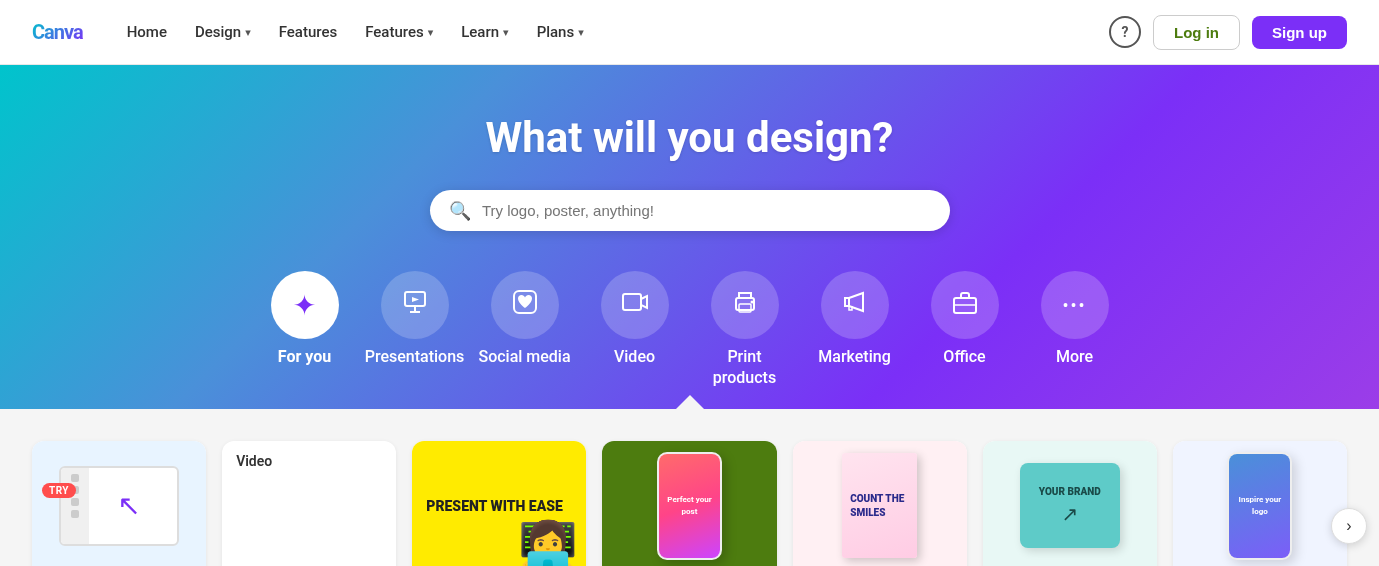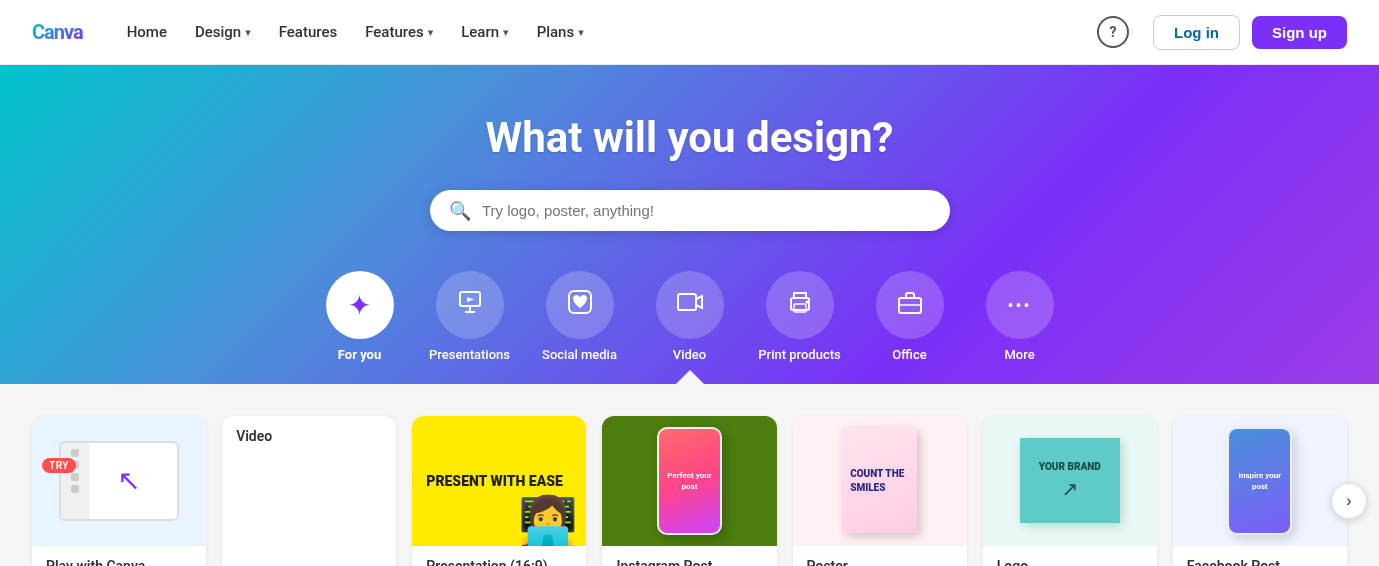--- a/index.html
+++ b/index.html
@@ -20,21 +20,21 @@
     }
     .nav-link .chevron { font-size: 11px; color: #555; }
     .navbar-right { display: flex; align-items: center; gap: 12px; }
     .help-btn {
       width: 32px; height: 32px; border-radius: 50%; border: 2px solid #555;
       display: flex; align-items: center; justify-content: center;
       color: #555; font-size: 14px; font-weight: 700; cursor: pointer;
     }
     .login-btn {
       padding: 8px 20px; border: 1px solid #ccc; border-radius: 8px;
-      background: #fff; color: #0369a1; font-size: 15px; font-weight: 600; cursor: pointer; margin-left: 12px;
+      background: #fff; color: #4d7c0f; font-size: 15px; font-weight: 600; cursor: pointer;
     }
     .signup-btn {
       padding: 8px 20px; border-radius: 8px; background: #7b2ff7;
       color: #fff; font-size: 15px; font-weight: 600; cursor: pointer; border: none;
     }
 
     
     .hero {
       background: linear-gradient(135deg, #00c4cc 0%, #4a90d9 30%, #7b2ff7 70%, #9b3de8 100%);
       padding: 48px 0 0 0; text-align: center; position: relative;
@@ -66,21 +66,21 @@
       background: rgba(255,255,255,0.2);
       display: flex; align-items: center; justify-content: center;
       transition: background 0.2s;
     }
     .category-item.active .category-icon-wrap {
       background: #fff;
     }
     .category-item.active .cat-icon { color: #7b2ff7; }
     .cat-icon { font-size: 26px; color: #fff; }
     .category-label {
-      color: #fff; font-size: 13px; font-weight: 500; text-align: center; line-height: 1.3;
+      color: #fff; font-size: 16px; font-weight: 500; text-align: center; line-height: 1.3;
       padding-bottom: 12px;
     }
     .category-item.active .category-label { font-weight: 700; }
 
     
     .designs-section {
       background: #f5f5f5; padding: 32px 32px 32px 32px;
       display: flex; align-items: stretch; gap: 16px; position: relative;
     }
     .design-card {
@@ -239,20 +239,32 @@
             <rect x="5" y="10" width="18" height="12" rx="2" stroke="white" stroke-width="2" fill="none"></rect>
             <path d="M8 10 L8 5 L20 5 L20 10" stroke="white" stroke-width="2" fill="none"></path>
             <rect x="8" y="16" width="12" height="8" rx="1" stroke="white" stroke-width="1.5" fill="none"></rect>
             <circle cx="21" cy="14" r="1.5" fill="white"></circle>
           </svg>
         </span>
       </div>
       <span class="category-label">Print products</span>
     </div>
 
+    <div class="category-item">
+      <div class="category-icon-wrap">
+        <span class="cat-icon">
+          <svg width="28" height="28" viewBox="0 0 28 28" fill="none">
+            <path d="M4 10 L4 18 L8 18 L8 10 Z" stroke="white" stroke-width="2" fill="none"></path>
+            <path d="M8 10 L22 5 L22 23 L8 18 Z" stroke="white" stroke-width="2" fill="none"></path>
+            <path d="M8 17 L8 22 L11 22 L11 18" stroke="white" stroke-width="1.5" fill="none"></path>
+          </svg>
+        </span>
+      </div>
+      <span class="category-label">Marketing</span>
+    </div>
 
     <div class="category-item">
       <div class="category-icon-wrap">
         <span class="cat-icon">
           <svg width="28" height="28" viewBox="0 0 28 28" fill="none">
             <rect x="3" y="10" width="22" height="15" rx="2" stroke="white" stroke-width="2" fill="none"></rect>
             <path d="M10 10 L10 7 C10 6 11 5 12 5 L16 5 C17 5 18 6 18 7 L18 10" stroke="white" stroke-width="2" fill="none"></path>
             <line x1="3" y1="17" x2="25" y2="17" stroke="white" stroke-width="1.5"></line>
           </svg>
         </span>
@@ -322,33 +334,33 @@
     <div class="card-thumb" style="min-height:130px; background:#fff0f3;">
       <div style="width:75px; height:105px; background: linear-gradient(160deg, #ffe4ef, #ffcce4); border-radius:3px; box-shadow: 3px 3px 10px rgba(0,0,0,0.2); display:flex; align-items:center; justify-content:center;">
         <div style="font-size:10px; font-weight:900; color:#2a2a8b; text-align:left; line-height:1.4; padding:8px;">COUNT THE SMILES</div>
       </div>
     </div>
     <div class="card-label">Poster</div>
   </div>
 
   <div class="design-card">
     <div class="card-thumb" style="min-height:130px; background:#e8f8f5;">
-      <div style="width:100px; height:85px; background:#5ecbc8; border-radius:0; box-shadow:3px 3px 10px rgba(0,0,0,0.15); display:flex; flex-direction:column; align-items:center; justify-content:center; gap:4px;">
+      <div style="width:100px; height:85px; background:#5ecbc8; border-radius:8px; box-shadow:3px 3px 10px rgba(0,0,0,0.15); display:flex; flex-direction:column; align-items:center; justify-content:center; gap:4px;">
         <div style="font-size:10px; font-weight:900; color:#1a4a48; text-align:center; line-height:1.3;">YOUR BRAND</div>
         <div style="font-size:20px; color:#1a4a48;">↗</div>
       </div>
     </div>
     <div class="card-label">Logo</div>
   </div>
 
   <div class="design-card">
     <div class="card-thumb" style="min-height:130px; background:#f0f4ff;">
       <div style="width:65px; height:108px; background:#fff; border-radius:10px; border:2px solid #eee; box-shadow: 4px 4px 12px rgba(0,0,0,0.15); overflow:hidden;">
         <div style="background: linear-gradient(160deg, #4a90d9, #7b5ef8); height:100%; display:flex; align-items:center; justify-content:center;">
-          <div style="color:#fff; font-size:8px; font-weight:700; text-align:center; padding:6px; line-height:1.4;">Inspire your post</div>
+          <div style="color:#fff; font-size:8px; font-weight:700; text-align:center; padding:6px; line-height:1.4;">Inspire your logo</div>
         </div>
       </div>
     </div>
     <div class="card-label">Facebook Post</div>
   </div>
 
   <button class="arrow-btn" style="right:12px;">
     <span>›</span>
   </button>
 </section>

